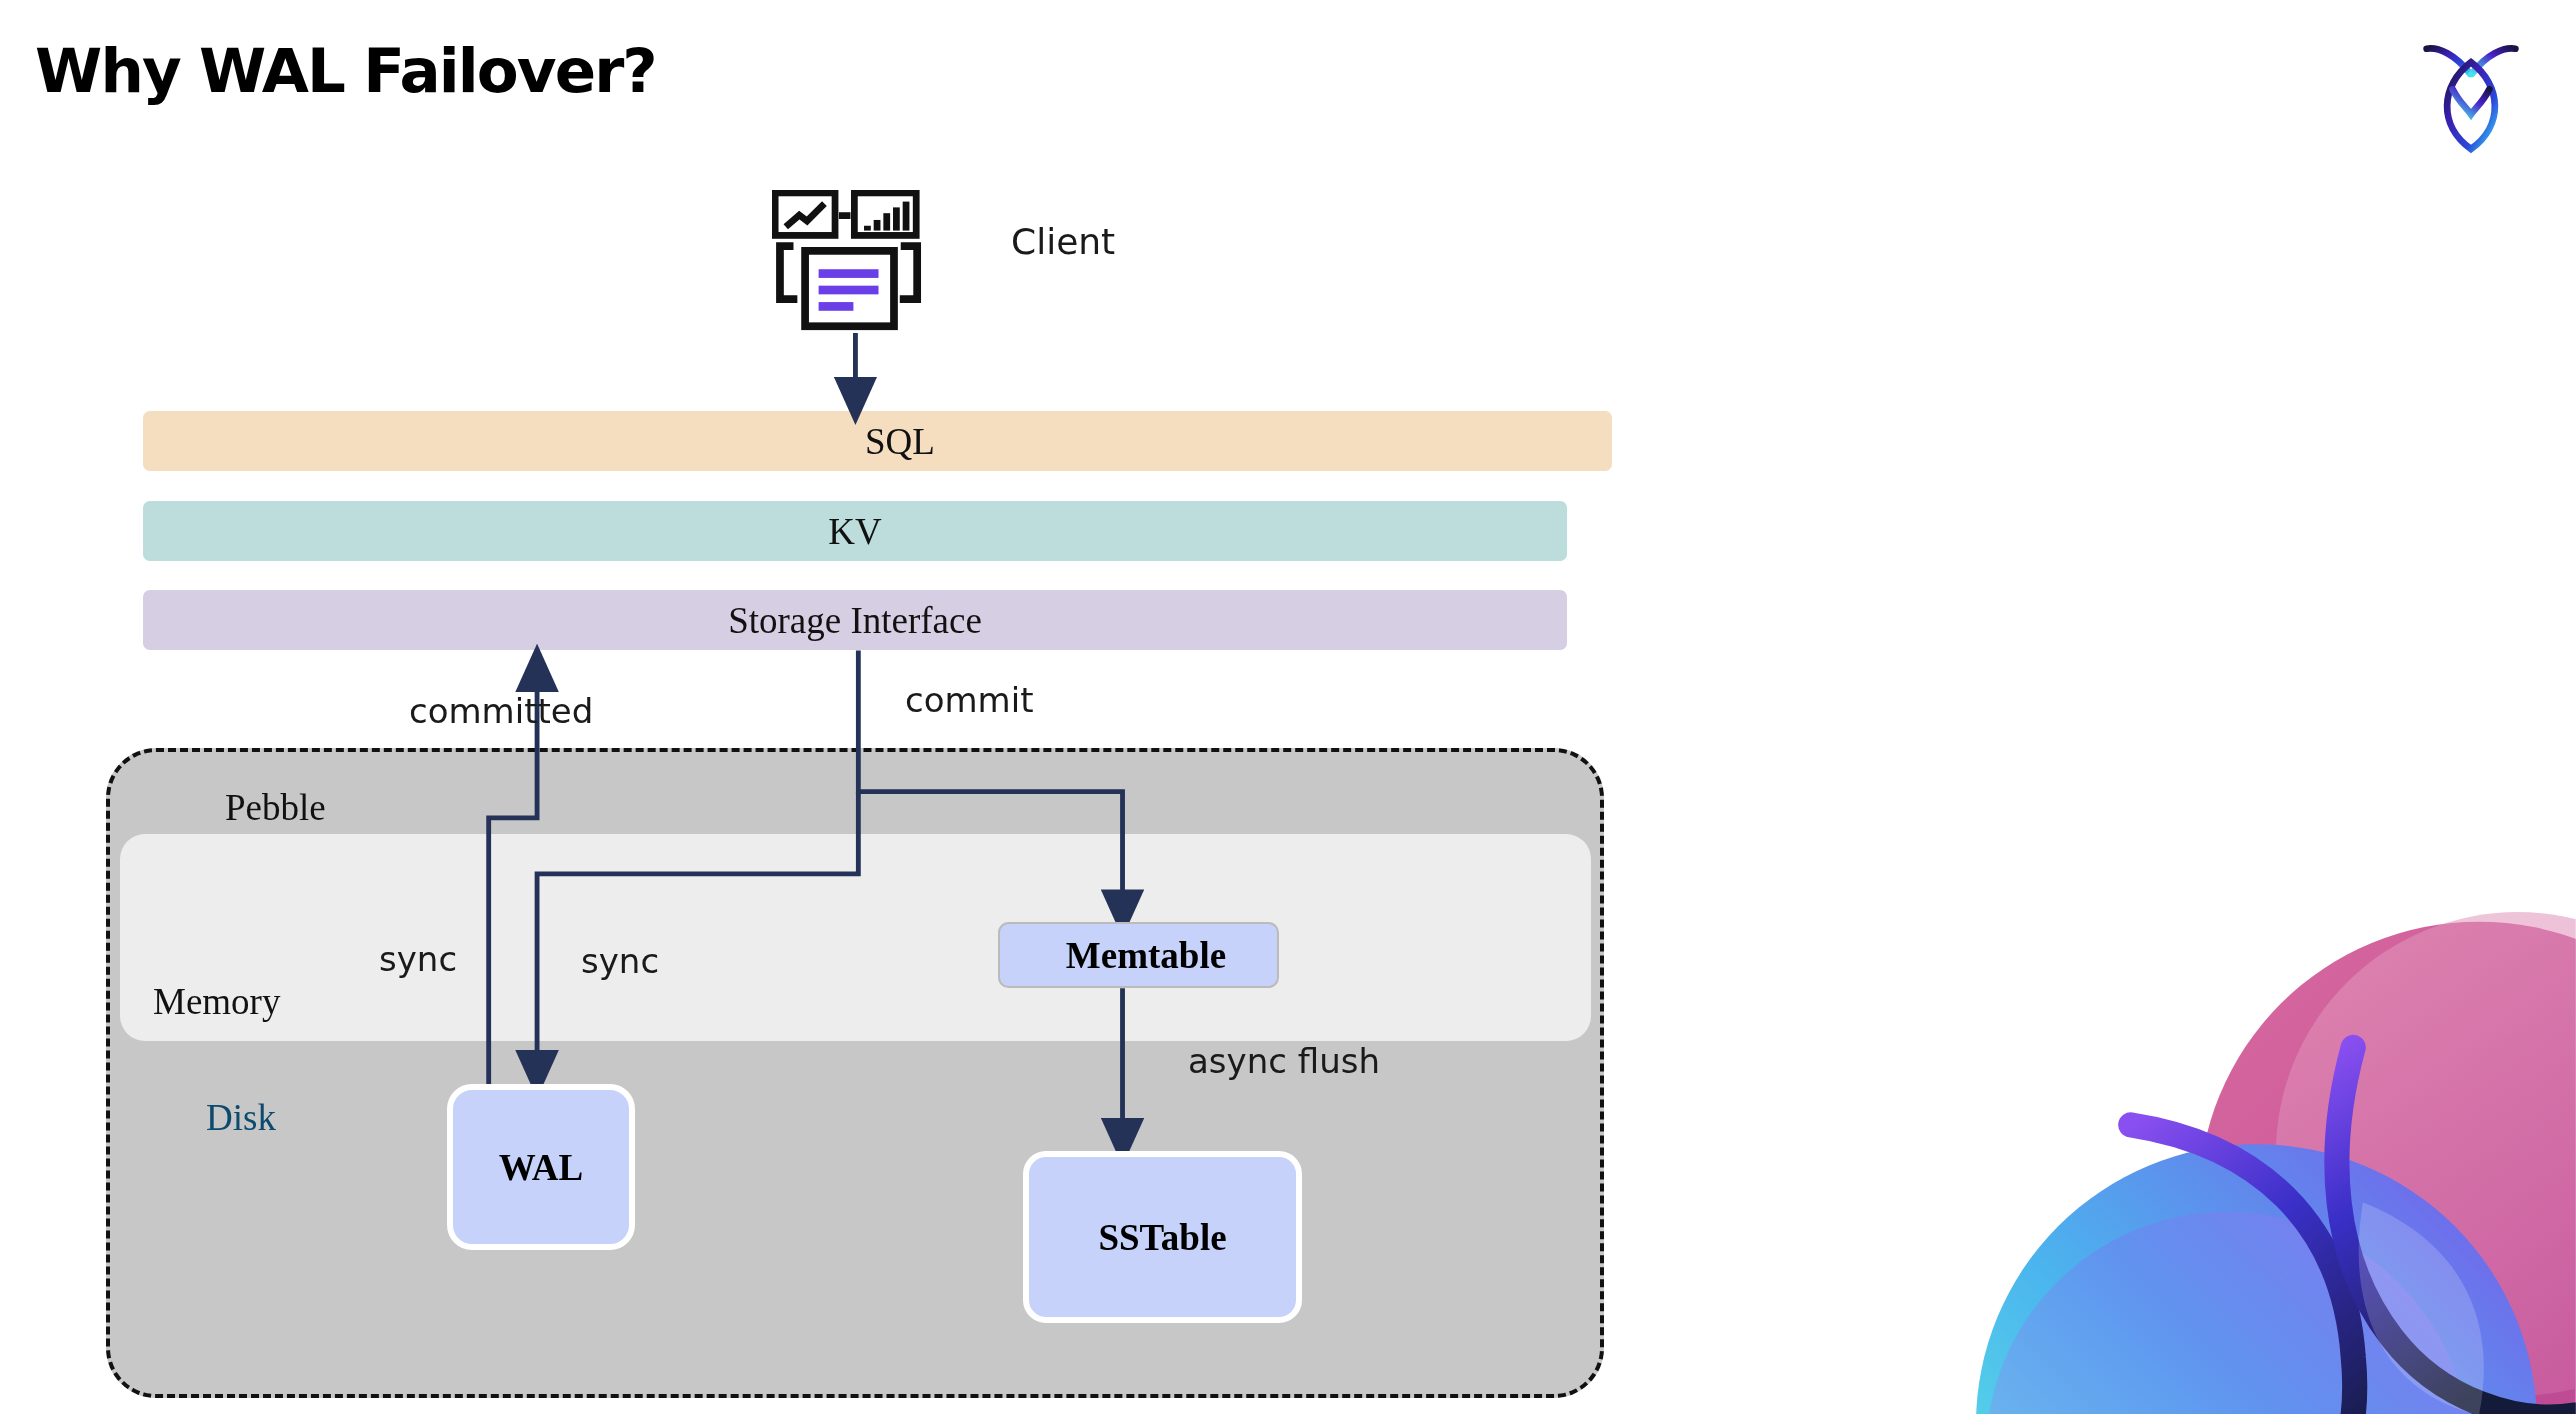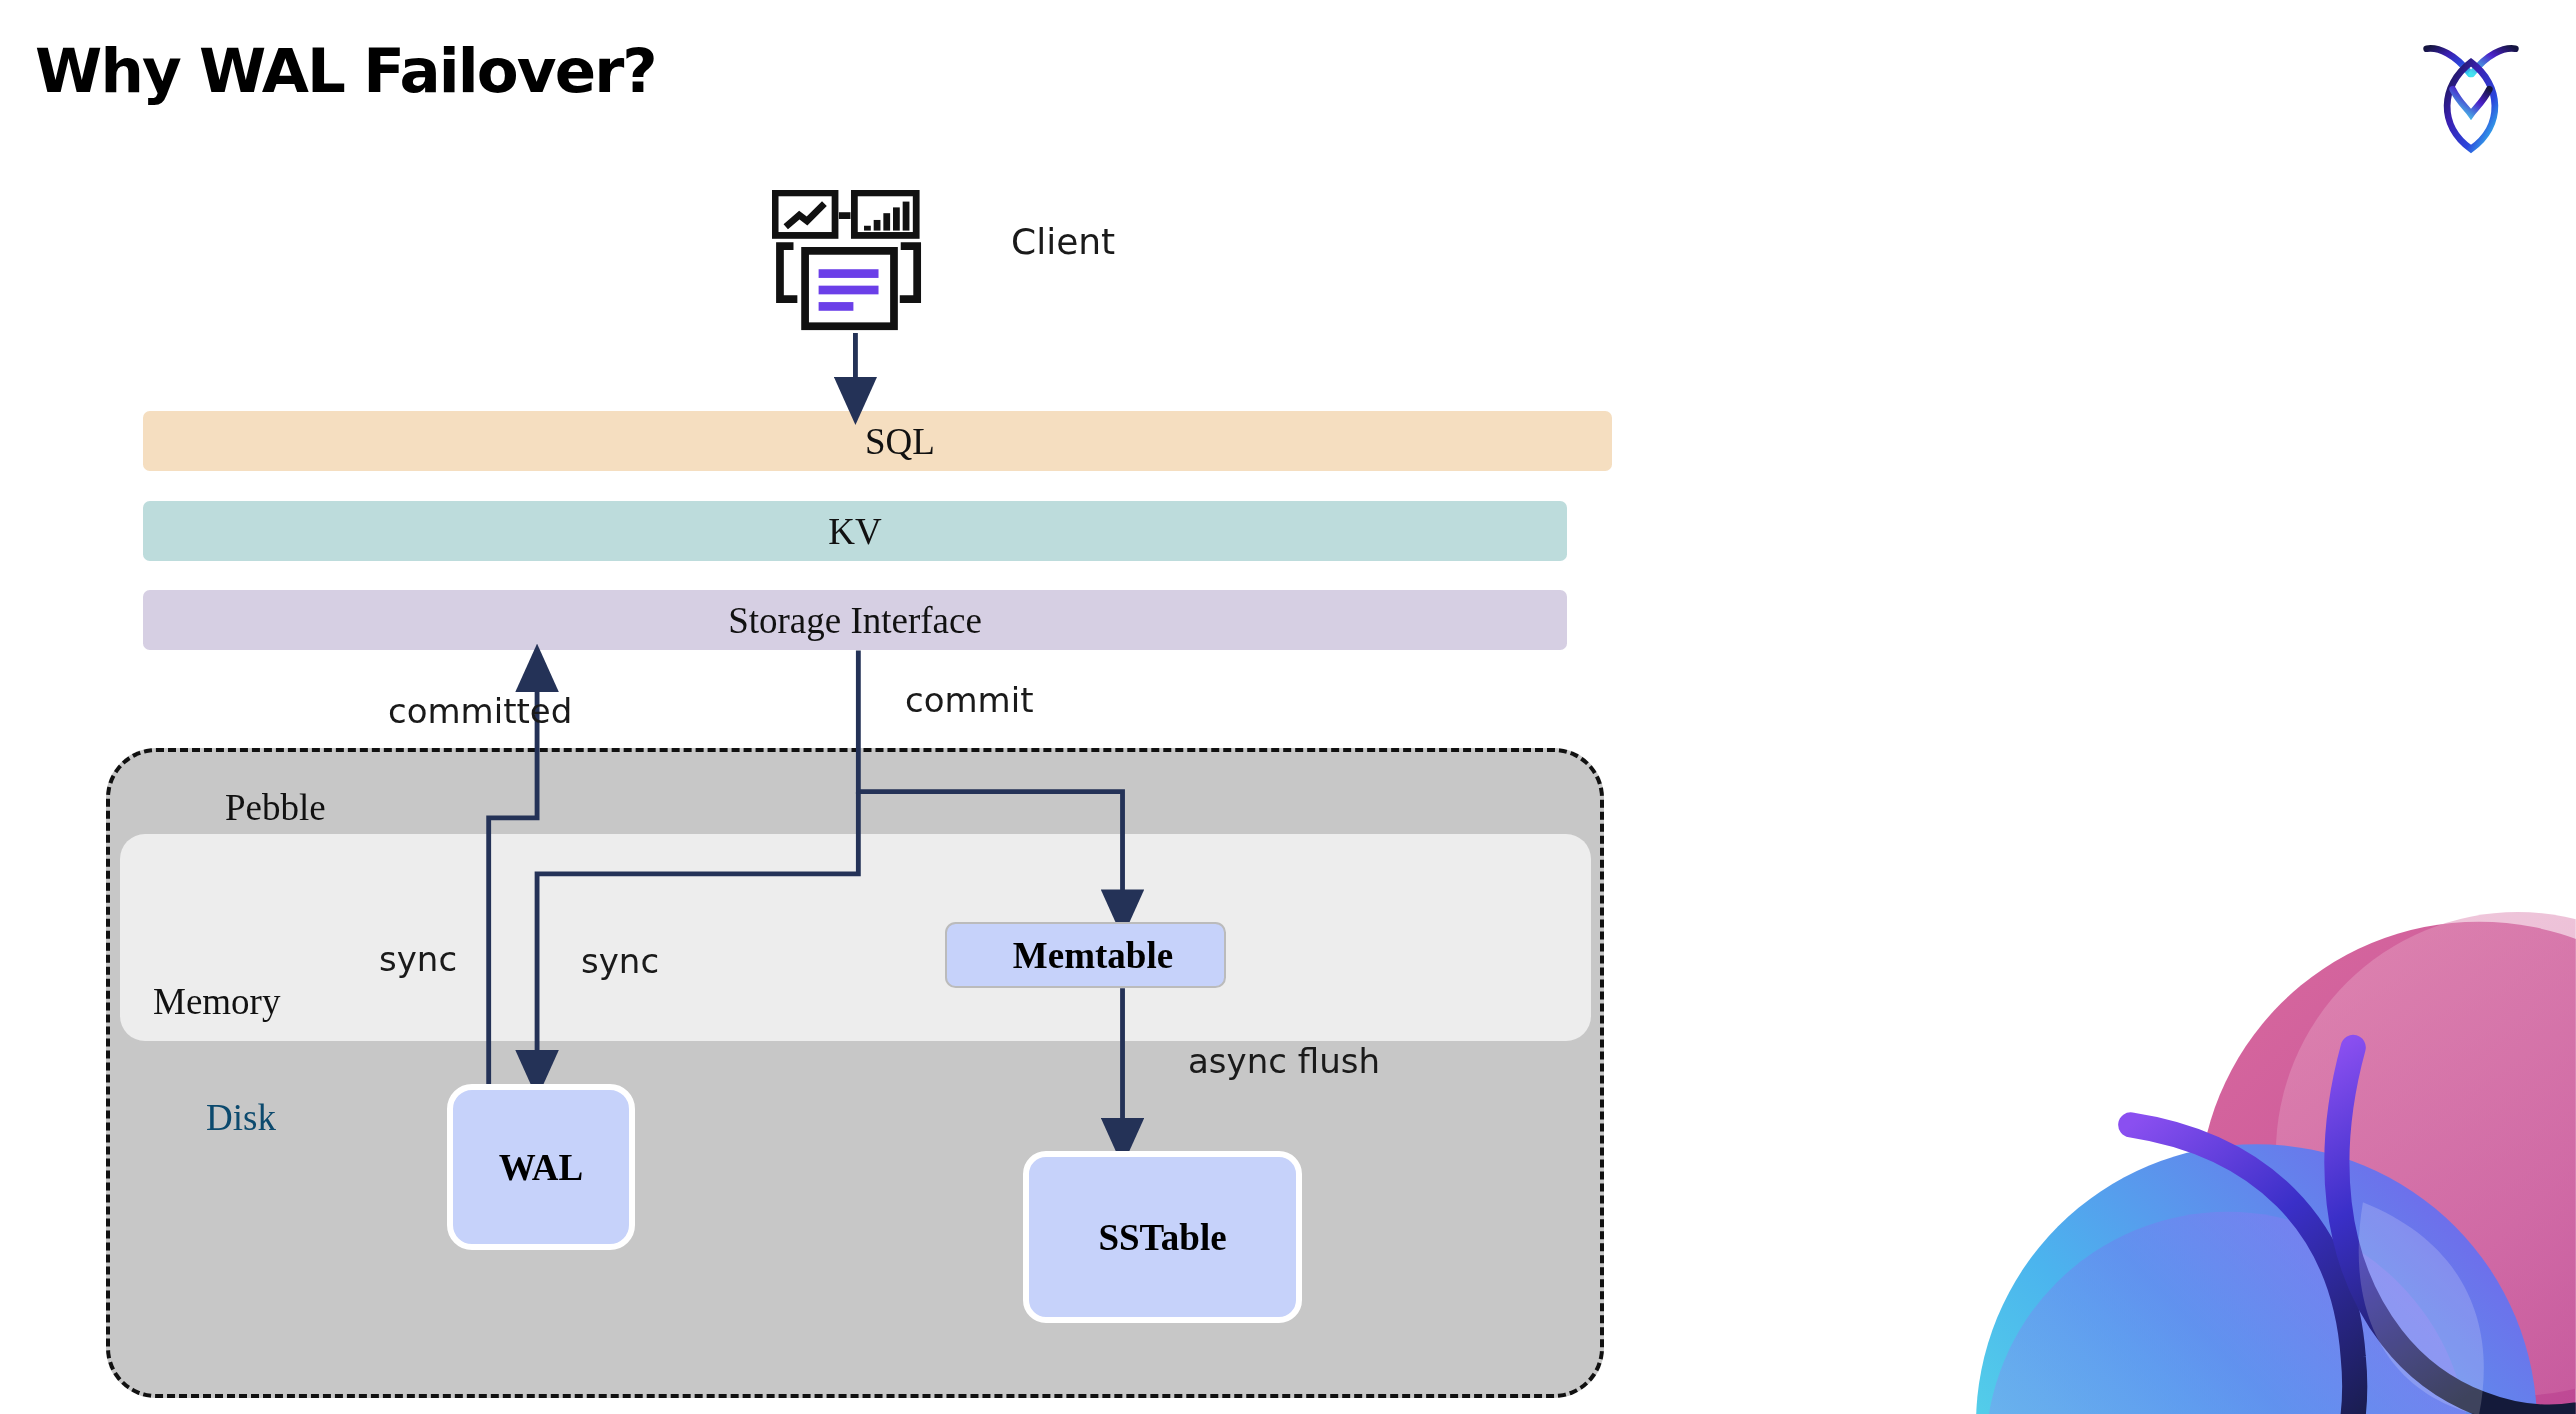--- a/index.html
+++ b/index.html
@@ -149,21 +149,21 @@
     box-sizing: border-box;
   }
   .data-box span {
     font-family: "Liberation Serif", serif;
     font-weight: bold;
     font-size: 37px;
     color: #000000;
     line-height: 1;
   }
   #box-memtable {
-    left: 945px; top: 922px;
+    left: 998px; top: 922px;
     width: 281px; height: 66px;
     border: 2.9px solid #BBBBBB;
     border-radius: 10.6px;
     padding-left: 15px;
   }
   #box-wal {
     left: 447px; top: 1084px;
     width: 188px; height: 166px;
     border: 6.8px solid #FFFFFF;
     border-radius: 25px;
@@ -176,21 +176,21 @@
   }
 
   
   .edge-label {
     position: absolute;
     font-family: "DejaVu Sans", sans-serif;
     font-size: 34px;
     color: #1a1a1a;
     white-space: nowrap;
   }
-  #lbl-committed { left: 388px; top: 691px; }
+  #lbl-committed { left: 409px; top: 691px; }
   #lbl-commit    { left: 905px; top: 680px; }
   #lbl-sync-1    { left: 379px; top: 939px; }
   #lbl-sync-2    { left: 581px; top: 941px; }
   #lbl-async     { left: 1188px; top: 1041px; }
 
   
   #connectors {
     position: absolute;
     left: 0; top: 0;
     width: 2576px;

